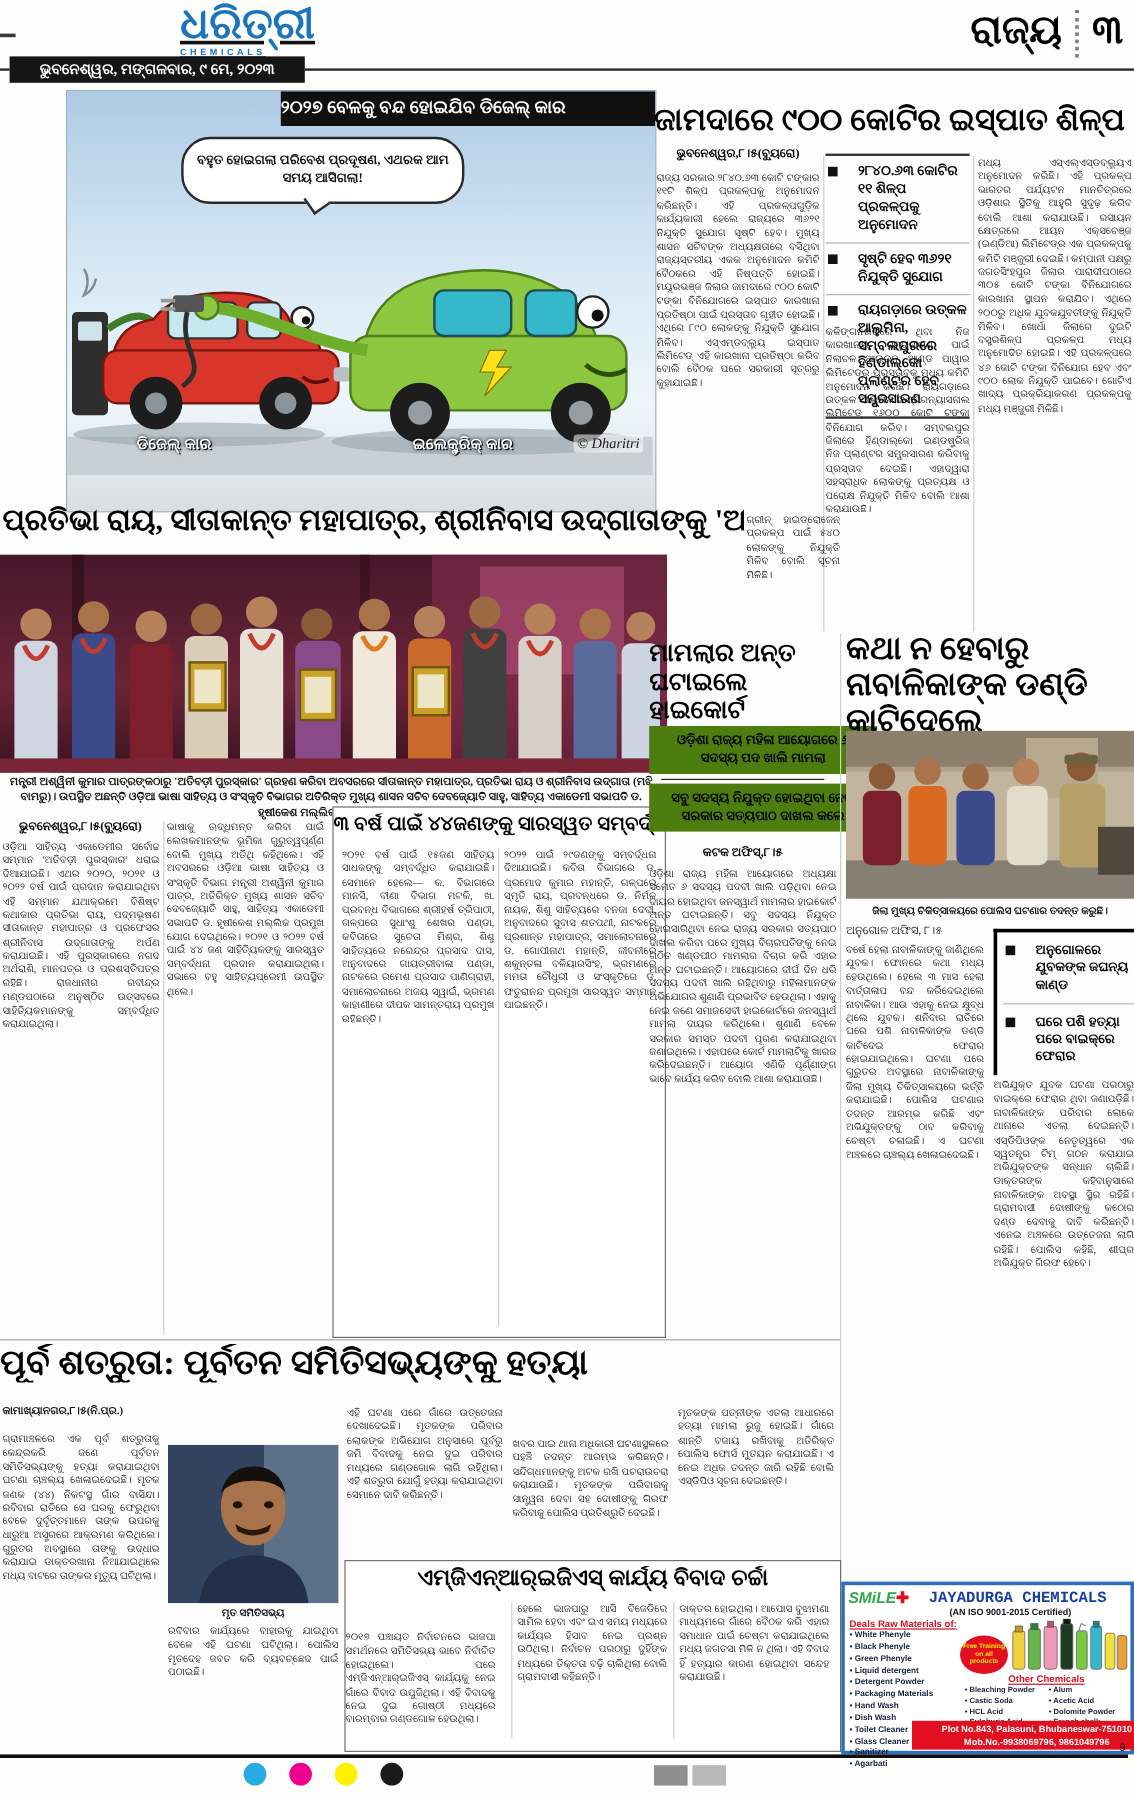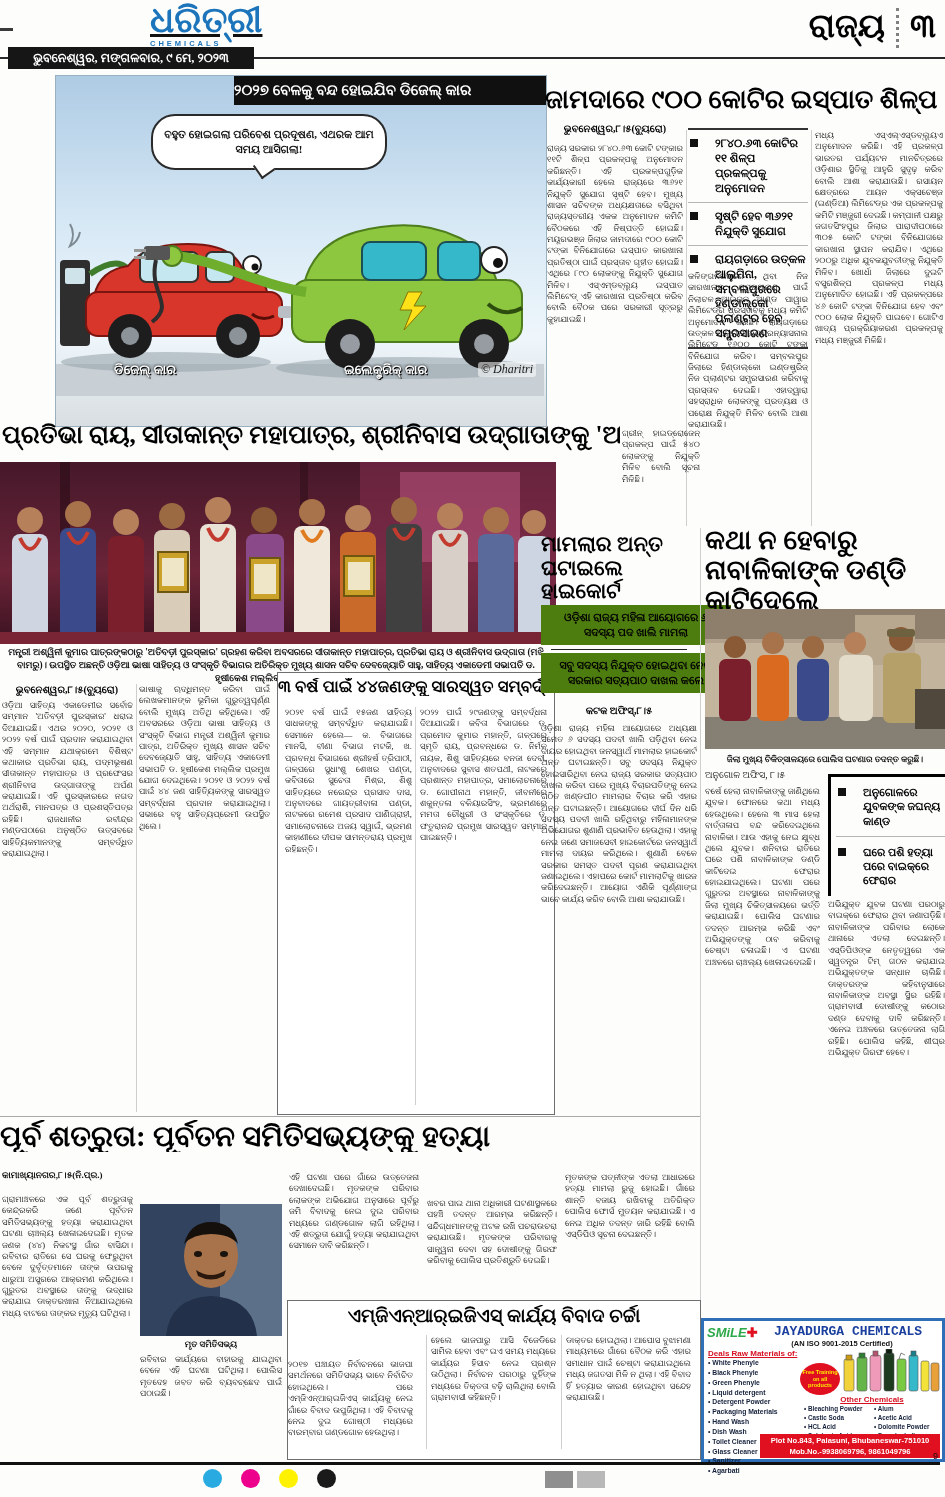--- a/index.html
+++ b/index.html
@@ -370,21 +370,21 @@
           <div class="ad-li" style="font-size:6.3px;">• <span>Sulphuric Acid</span></div>
         </div>
         <div style="width:66px;">
           <div class="ad-li" style="font-size:6.3px;">• <span>Alum</span></div>
           <div class="ad-li" style="font-size:6.3px;">• <span>Acetic Acid</span></div>
           <div class="ad-li" style="font-size:6.3px;">• <span>Dolomite Powder</span></div>
           <div class="ad-li" style="font-size:6.3px;">• <span>French chalk powder</span></div>
         </div>
       </div>
     </div>
-    <div class="abs adband" style="left:56px;bottom:1px;width:180px;height:23px;">
+    <div class="abs adband" style="left:56px;bottom:1px;width:164px;height:23px;padding-left:22px;">
       <div>Plot No.843, Palasuni, Bhubaneswar-751010</div>
       <div>Mob.No.-9938069796, 9861049796</div>
     </div>
   </div>
 
   <div class="abs" style="left:0;top:1462px;width:940px;height:3px;background:#101010;"></div>
   <div class="abs" style="left:933px;top:1451px;font-size:9px;font-family:'Liberation Sans',sans-serif;" able="false">9</div>
   <div class="abs dot" style="left:203px;top:1469px;background:#29abe2;"></div>
   <div class="abs dot" style="left:241px;top:1469px;background:#ec008c;"></div>
   <div class="abs dot" style="left:279px;top:1469px;background:#fff200;"></div>

